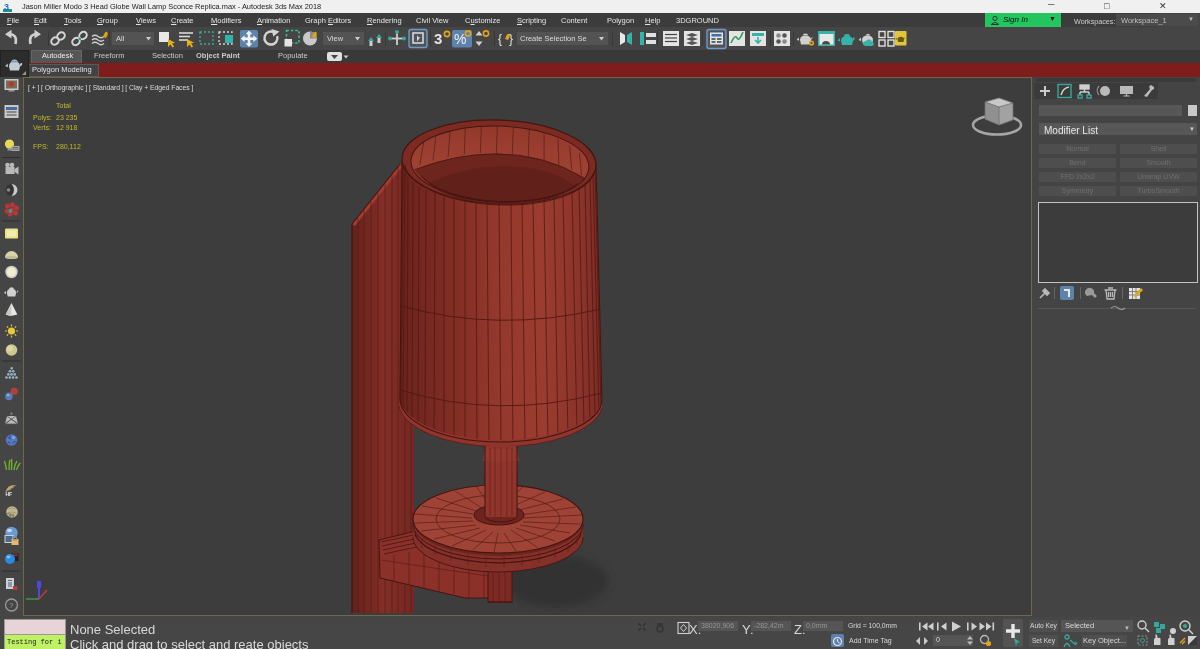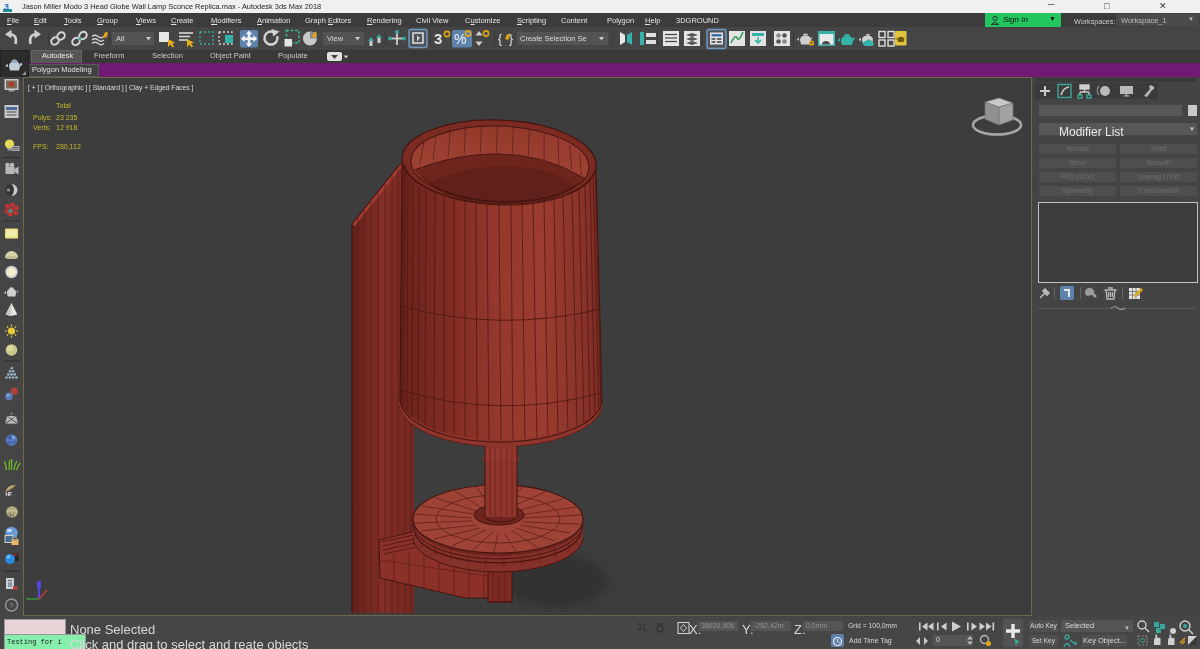--- a/index.html
+++ b/index.html
@@ -11,21 +11,21 @@
   #titletext{left:22px;top:2px;font-size:7.4px;color:#1a1a1a;}
   .winbtn{top:1px;font-size:9px;color:#333;}
   
   #menubar{left:0;top:13px;width:1156px;height:14px;background:#3c3c3c;}
   .mi{position:absolute;top:3px;font-size:7.5px;color:#e4e4e4;white-space:nowrap;}
   .mi u{text-decoration:underline;}
   
   #toolbar{left:0;top:27px;width:1200px;height:23px;background:#454545;}
   
   #ribbon1{left:0;top:50px;width:1200px;height:13px;background:#393939;}
-  #ribbon2{left:0;top:63px;width:1200px;height:14px;background:#701a75;}
+  #ribbon2{left:0;top:63px;width:1200px;height:14px;background:#7f1d1d;}
   .rtab{position:absolute;top:1px;font-size:7.5px;color:#c9c9c9;}
   #teapotbox{left:0;top:50px;width:27px;height:27px;background:#2c2c2c;border:1px solid #222;}
   
   #lefttb{left:0;top:77px;width:23px;height:572px;background:#454545;}
   
   #viewport{left:23px;top:77px;width:1007px;height:537px;background:#3d3d3d;border:1px solid #6e6847;}
   #vplabel{left:4px;top:6px;font-size:6.8px;color:#dcdcdc;letter-spacing:-0.05px;}
   .ystat{position:absolute;font-size:7px;color:#c6b929;}
   
   #rpanel{left:1032px;top:77px;width:168px;height:572px;background:#444444;}
@@ -278,21 +278,21 @@
     <rect x="895" y="4" width="11.5" height="14.5" rx="1" fill="#e3c53c"></rect>
     <path d="M897.5 12.5 q0 -2.8 3.3 -2.8 q3.3 0 3.3 2.8 l-0.6 2.4 h-5.4 z M896.8 10.6 l-1.4 1.6 l1.4 0.6 z M903.8 12.2 q2 -0.6 1.4 -2.2" fill="#6a5a10"></path>
   </svg>
 </div>
 
 <div class="abs" id="ribbon1">
   <div class="abs" style="left:31px;top:0px;width:49px;height:13px;background:#565656;border:1px solid #666;"></div>
   <span class="rtab" style="left:42px;color:#e8e8e8;">Autodesk</span>
   <span class="rtab" style="left:94px;">Freeform</span>
   <span class="rtab" style="left:152px;">Selection</span>
-  <span class="rtab" style="left:210px;">Object Paint</span>
+  <span class="rtab" style="left:196px;font-weight:bold;">Object Paint</span>
   <span class="rtab" style="left:278px;">Populate</span>
   <svg class="abs" style="left:327px;top:2px" width="24" height="10" viewBox="0 0 24 10">
     <rect x="0" y="0" width="15" height="9" rx="2" fill="#e0e0e0"></rect>
     <path d="M4 3 l7 0 l-3.5 4 z" fill="#444"></path>
     <path d="M16.5 3.5 l5 0 l-2.5 3 z" fill="#ccc"></path>
   </svg>
 </div>
 <div class="abs" id="ribbon2">
   <div class="abs" style="left:28px;top:1px;width:69px;height:11px;border:1px solid #5a5a5a;background:#424242;"></div>
   <span class="abs" style="left:32px;top:2px;font-size:7.5px;color:#e0e0e0;">Polygon Modeling</span>
@@ -788,21 +788,21 @@
     </g>
     <g>
       <path d="M112 13 L118 6 Q116 3 119 2 L122 4 Q123 6 120 7 L115 14 Z" fill="#b9b9b9"></path>
     </g>
   </svg>
 
   <div class="abs" style="left:7px;top:28px;width:143px;height:11px;background:#575757;"></div>
   <div class="abs" style="left:156px;top:28px;width:9px;height:11px;background:#c9c9c9;"></div>
 
   <div class="abs" style="left:7px;top:46px;width:158px;height:12px;background:#575757;">
-    <span class="abs" style="left:20px;top:2px;font-size:12px;color:#e8e8e8;">Modifier List</span>
+    <span class="abs" style="left:5px;top:2px;font-size:10px;color:#e8e8e8;">Modifier List</span>
     <span class="abs" style="left:150px;top:3px;font-size:6px;color:#ccc;">▼</span>
   </div>
 
   <div class="modbtn" style="left:7px;top:67px;">Normal</div>
   <div class="modbtn" style="left:88px;top:67px;">Shell</div>
   <div class="modbtn" style="left:7px;top:81px;">Bend</div>
   <div class="modbtn" style="left:88px;top:81px;">Smooth</div>
   <div class="modbtn" style="left:7px;top:95px;">FFD 2x2x2</div>
   <div class="modbtn" style="left:88px;top:95px;">Unwrap UVW</div>
   <div class="modbtn" style="left:7px;top:109px;">Symmetry</div>
@@ -832,21 +832,21 @@
   </svg>
   <div class="abs" style="left:6px;top:231px;width:158px;height:1px;background:#585858;"></div>
   <svg class="abs" style="left:78px;top:227px" width="16" height="8" viewBox="0 0 16 8">
     <path d="M1 4 q4 -3 7 0 q4 3 7 0" stroke="#999" stroke-width="1.2" fill="none"></path>
   </svg>
 </div>
 
 <div class="abs" id="statusbar">
 
   <div class="abs" style="left:4px;top:2px;width:60px;height:15px;background:#e8d3d7;border:1px solid #999;"></div>
-  <div class="abs" style="left:4px;top:17px;width:60px;height:14px;background:#86efac;border:1px solid #999;padding-left:20px;">
+  <div class="abs" style="left:4px;top:17px;width:60px;height:14px;background:#bef264;border:1px solid #999;">
     <span class="abs" style="left:2px;top:3px;font-size:7px;font-family:'Liberation Mono',monospace;color:#222;white-space:nowrap;">Testing for i</span>
   </div>
   <span class="sbtext" style="left:70px;top:5px;">None Selected</span>
   <span class="sbtext" style="left:70px;top:20px;">Click and drag to select and reate objects</span>
 
   <svg class="abs" style="left:636px;top:4px" width="55" height="14" viewBox="0 0 55 14">
     <g stroke="#333" stroke-width="1.4" fill="none">
       <path d="M2 2 l3 3 m2 0 l3 -3 m0 8 l-3 -3 m-2 0 l-3 3"></path>
       <circle cx="24" cy="8" r="3"></circle>
         <path d="M22 5 v-2 h4 v2"></path>

